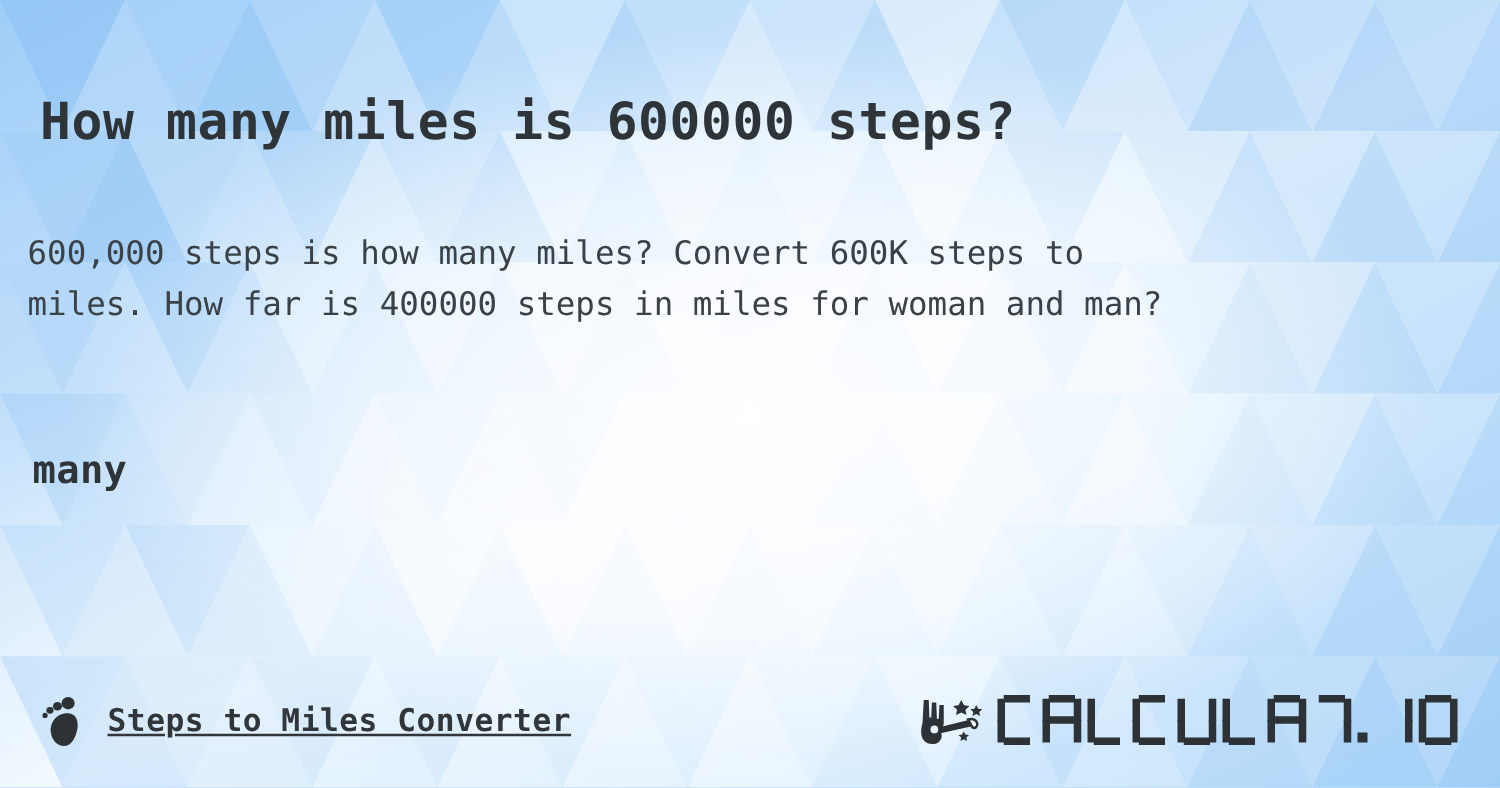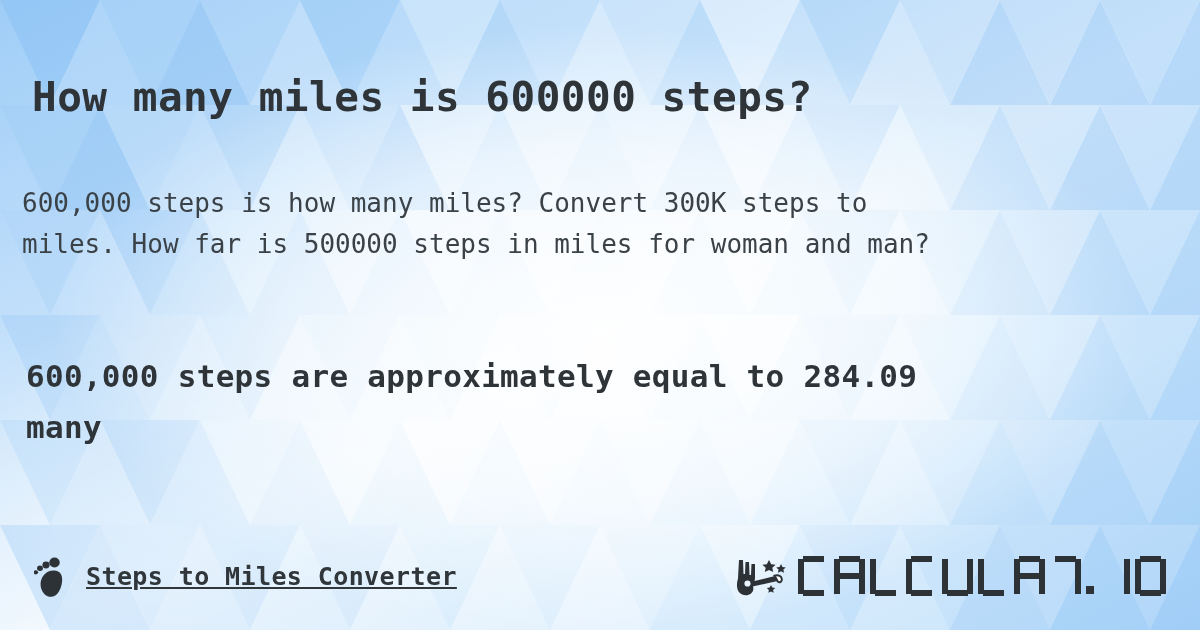--- a/index.html
+++ b/index.html
@@ -340,26 +340,25 @@
     </g>
   </svg>
 
   <div class="bg-wash"></div>
 
   <div class="content">
 
     <h1 class="title">How many miles is 600000 steps?</h1>
 
     <div class="description">
-      <span class="line">600,000 steps is how many miles? Convert 300K steps to</span>
-      <span class="line">miles. How far is 500000 steps in miles for woman and man?</span>
+      <span class="line">600,000 steps is how many miles? Convert 600K steps to</span>
+      <span class="line">miles. How far is 400000 steps in miles for woman and man?</span>
     </div>
 
     <div class="result">
-      <span class="line">600,000 steps are approximately equal to 284.09</span>
       <span class="line">many</span>
     </div>
 
   </div>
 
   <div class="footer">
 
     <div class="footer-left">
       <svg class="foot-icon" viewBox="0 0 34 46" aria-hidden="true">
         <ellipse cx="20.5" cy="9.5" rx="5.2" ry="5.0" fill="#2d3236"></ellipse>

